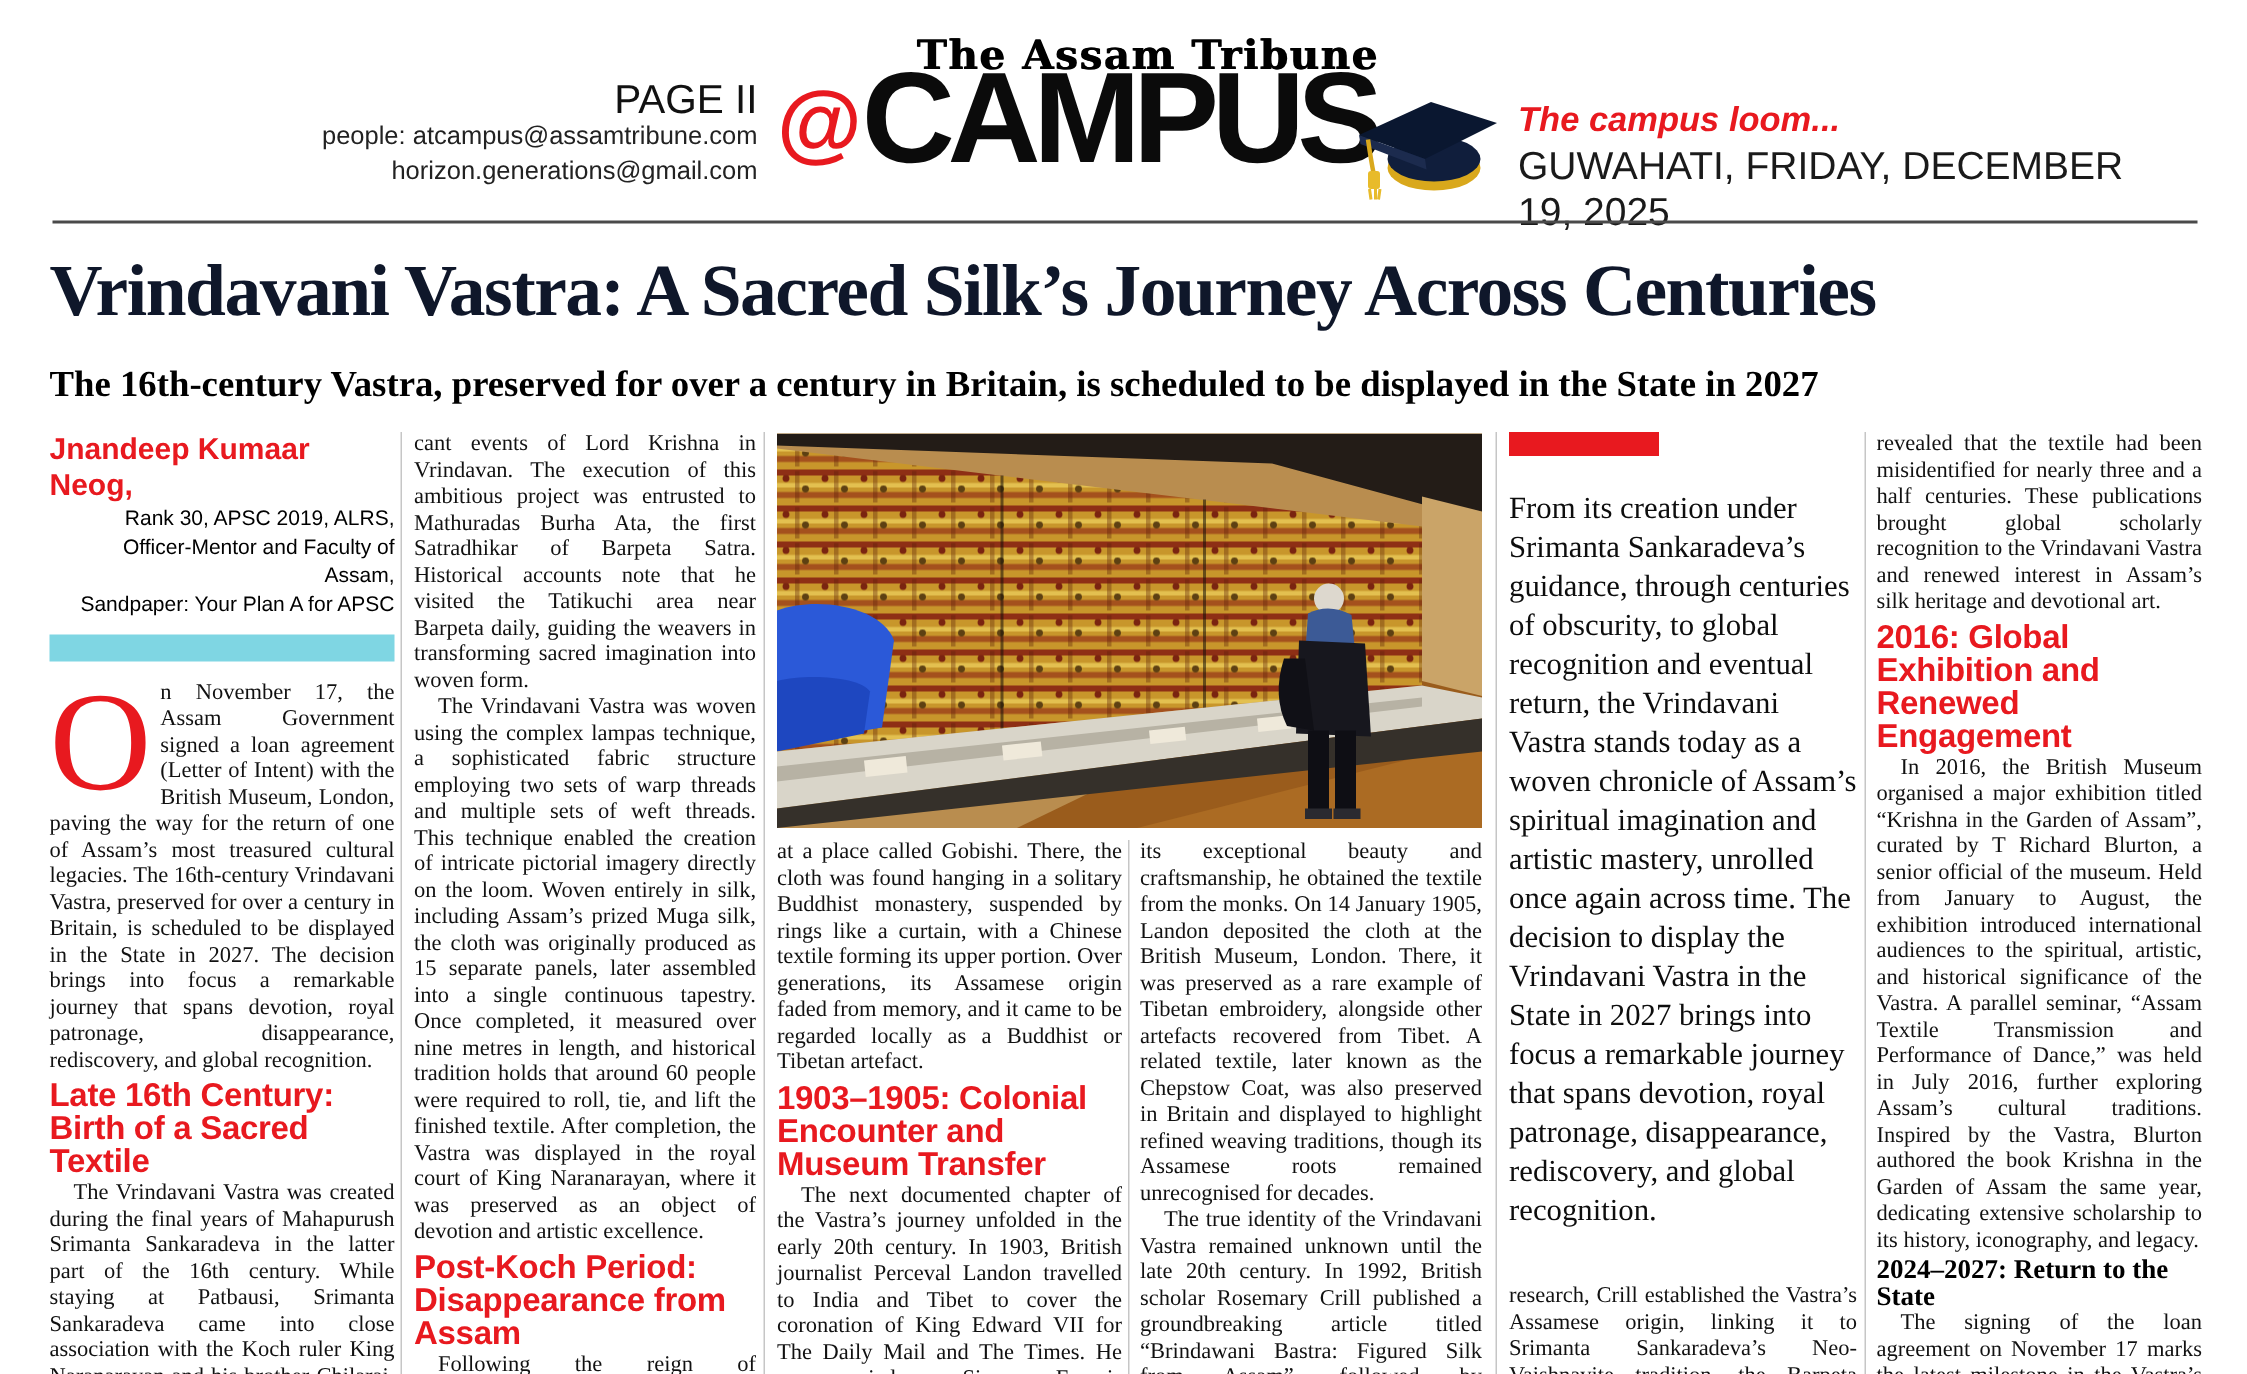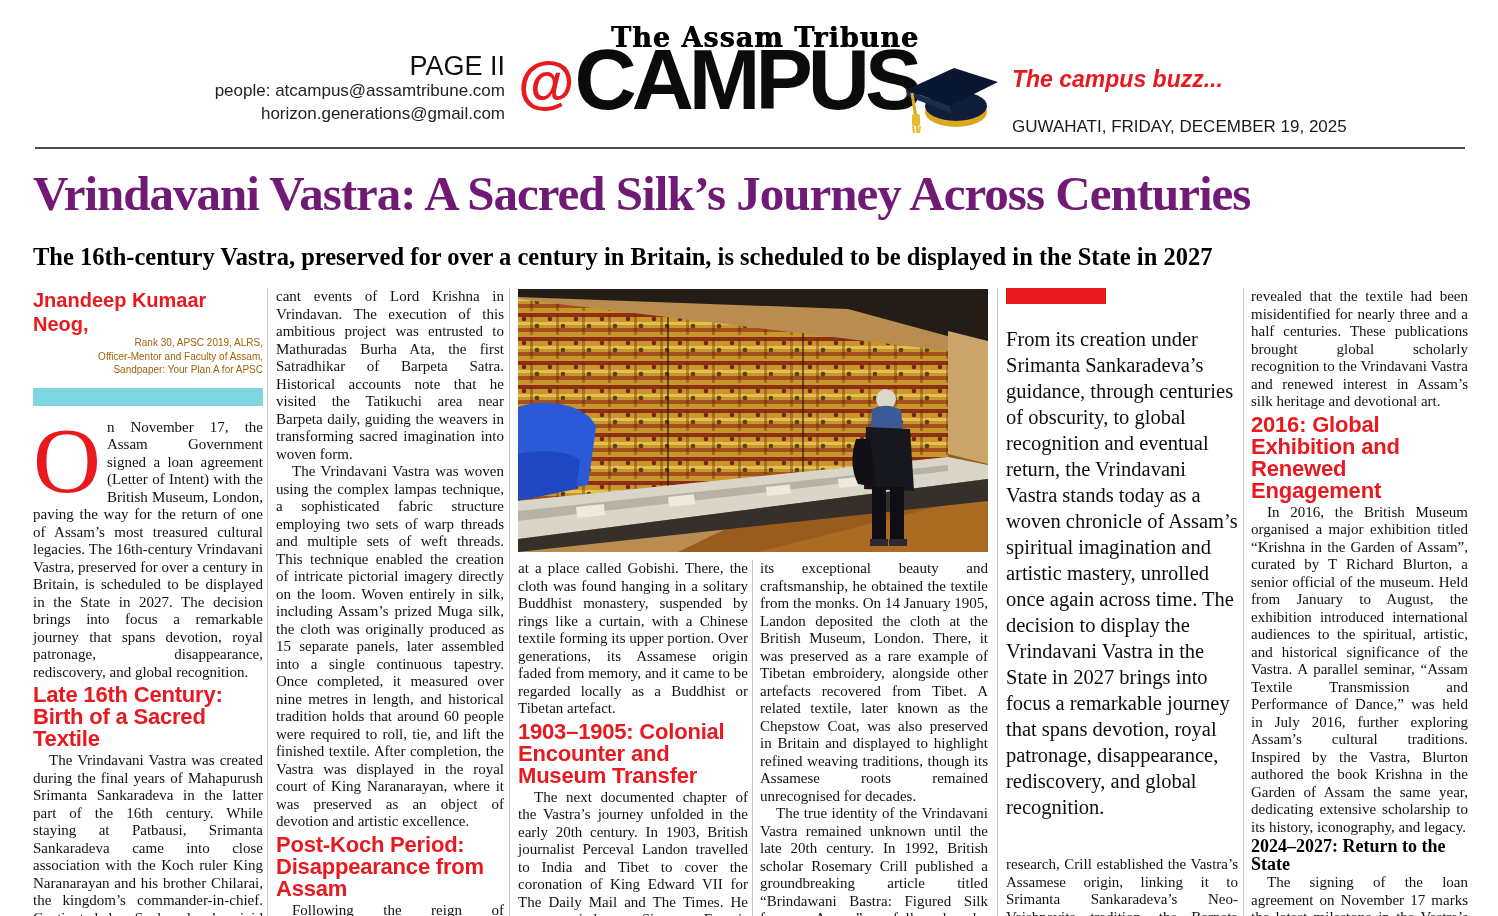--- a/index.html
+++ b/index.html
@@ -14,43 +14,43 @@
   .hdr-left{left:160px;top:52px;width:345px;text-align:right;font-family:"Liberation Sans",sans-serif;}
   .page-label{font-size:27px;font-weight:normal;color:#111;line-height:1.05;}
   .email-line{font-size:17px;color:#222;line-height:1.35;}
   .campus-wrap{left:518px;top:40px;display:flex;align-items:flex-end;font-family:"Liberation Sans",sans-serif;}
   .at-sign{font-size:58px;font-weight:bold;color:#e8191f;line-height:1;padding-bottom:8px;}
   .campus-word{font-size:86px;font-weight:bold;letter-spacing:-5px;color:#0b0b0b;line-height:0.92;}
   .cap-icon{left:898px;top:56px;width:106px;height:78px;}
   .hdr-right{left:1012px;top:66px;width:430px;}
   .tagline{font-family:"Liberation Sans",sans-serif;font-style:italic;font-weight:bold;
            font-size:23px;color:#e8191f;}
-  .dateline{font-family:"Liberation Sans",sans-serif;font-size:17px;color:#1a1a1a;margin-top:24px;}
+  .dateline{font-family:"Liberation Sans",sans-serif;font-size:26px;color:#1a1a1a;margin-top:2px;}
   .top-rule{left:35px;top:147px;width:1430px;height:2px;background:#4a4a4a;}
 
   
   .headline{left:33px;top:168px;width:1432px;font-weight:bold;font-size:49px;
-            letter-spacing:-1px;color:#701a75;line-height:1.05;}
+            letter-spacing:-1px;color:#0f172a;line-height:1.05;}
   .subheadline{left:33px;top:243px;width:1432px;font-weight:bold;font-size:24.5px;color:#000;}
 
   
   .col{top:288px;font-size:15px;line-height:17.5px;text-align:justify;}
   .col p{margin:0;text-indent:16px;}
   .col p.noindent{text-indent:0;}
   .col1{left:33px;width:230px;}
   .col2{left:276px;width:228px;}
   .col3{left:518px;top:560px;width:230px;}
   .col4{left:760px;top:560px;width:228px;}
   .col5{left:1006px;width:232px;}
   .col6{left:1251px;width:217px;}
   .vrule{width:1px;background:#c6c6c6;top:288px;height:628px;}
 
   .byline-name{font-family:"Liberation Sans",sans-serif;font-weight:bold;font-size:20px;
                color:#e8191f;text-indent:0 !important;text-align:left;line-height:1.2;}
-  .byline-sub{font-family:"Liberation Sans",sans-serif;font-size:10px;color:#a16207;
+  .byline-sub{font-family:"Liberation Sans",sans-serif;font-size:14px;color:#000000;
               text-align:right;line-height:1.35;text-indent:0 !important;}
   .cyan-bar{height:18px;background:#7fd6e3;margin:11px 0 13px 0;}
   .dropcap{float:left;color:#e8191f;font-size:94px;line-height:78px;padding:2px 6px 0 0;
            font-family:"Liberation Serif",serif;}
   .red-head{font-family:"Liberation Sans",sans-serif;font-weight:bold;font-size:22px;
             line-height:22px;color:#e8191f;text-align:left;text-indent:0 !important;
             margin:3px 0 2px 0 !important;letter-spacing:-0.2px;}
   .black-head{font-weight:bold;font-size:18px;text-align:left;text-indent:0 !important;
               margin:2px 0 1px 0 !important;color:#000;}
 
@@ -84,21 +84,21 @@
     <ellipse cx="58" cy="56" rx="31" ry="15" fill="#d9a81c"></ellipse>
     <ellipse cx="58" cy="50" rx="31" ry="15" fill="#101e3c"></ellipse>
     <polygon points="8,34 56,12 100,26 52,50" fill="#0a1730"></polygon>
     <polygon points="8,34 52,50 53,57 9,40" fill="#1c2b4e"></polygon>
     <path d="M14,37 q2,14 4,24" stroke="#d9a81c" stroke-width="3" fill="none"></path>
     <rect x="14" y="58" width="8" height="12" rx="2" fill="#e8bb2a"></rect>
     <path d="M15,70 l1,7 M19,70 l0,7 M22,70 l-1,7" stroke="#e8bb2a" stroke-width="2"></path>
   </svg>
 
   <div class="abs hdr-right">
-    <div class="tagline">The campus buzz...</div>
+    <div class="tagline">The campus loom...</div>
     <div class="dateline">GUWAHATI, FRIDAY, DECEMBER 19, 2025</div>
   </div>
 
   <div class="abs top-rule"></div>
 
   <div class="abs headline">Vrindavani Vastra: A Sacred Silk’s Journey Across Centuries</div>
   <div class="abs subheadline">The 16th-century Vastra, preserved for over a century in Britain, is scheduled to be displayed in the State in 2027</div>
 
   <div class="abs vrule" style="left:267px"></div>
   <div class="abs vrule" style="left:509px"></div>

